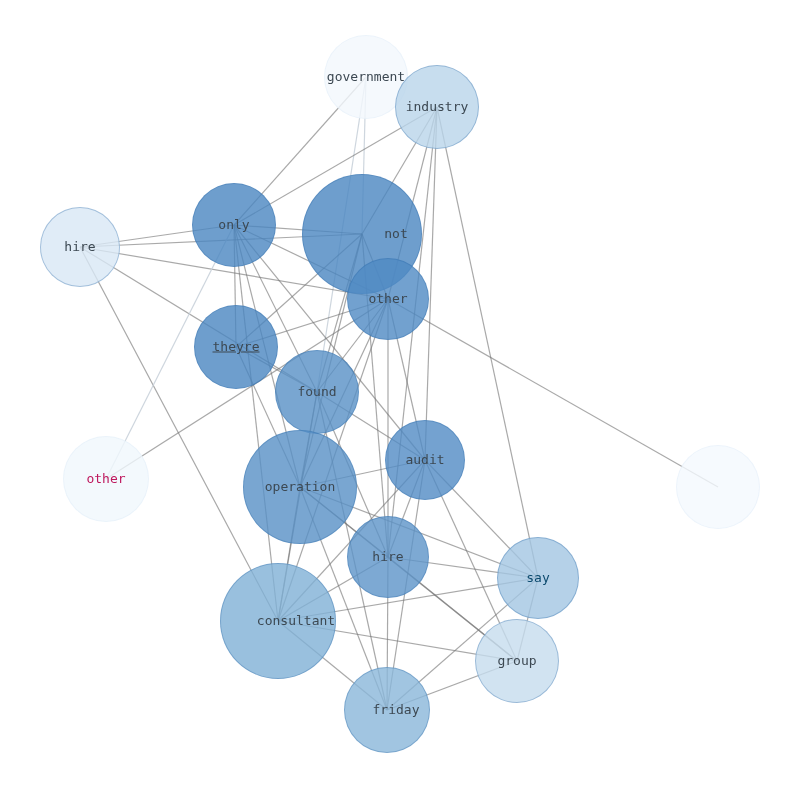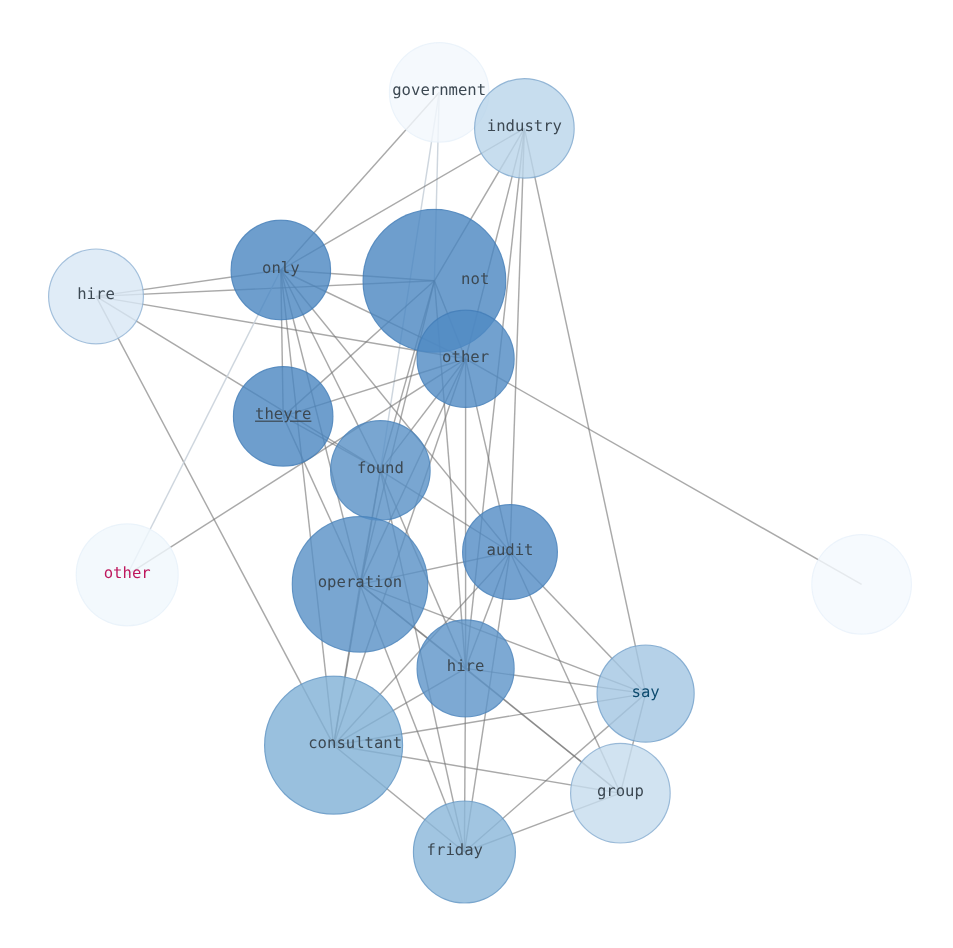--- a/index.html
+++ b/index.html
@@ -113,14 +113,14 @@
     <div class="node-label" style="left: 388px; top: 298px; color: rgb(60, 72, 82);">other</div>
     <div class="node-label" style="left: 236px; top: 346px; color: rgb(60, 72, 82); text-decoration: underline;">theyre</div>
     <div class="node-label" style="left: 317px; top: 391px; color: rgb(60, 72, 82);">found</div>
     <div class="node-label" style="left: 425px; top: 459px; color: rgb(60, 72, 82);">audit</div>
     <div class="node-label" style="left: 106px; top: 478px; color: #be185d;">other</div>
     <div class="node-label" style="left: 300px; top: 486px; color: rgb(60, 72, 82);">operation</div>
     <div class="node-label" style="left: 388px; top: 556px; color: rgb(60, 72, 82);">hire</div>
     <div class="node-label" style="left: 538px; top: 577px; color: #0c4a6e;">say</div>
     <div class="node-label" style="left: 278px; top: 620px; color: rgb(60, 72, 82); padding-left: 36px;">consultant</div>
     <div class="node-label" style="left: 517px; top: 660px; color: rgb(60, 72, 82);">group</div>
-    <div class="node-label" style="left: 379px; top: 709px; color: rgb(60, 72, 82);">friday</div>
+    <div class="node-label" style="left: 396px; top: 709px; color: rgb(60, 72, 82);">friday</div>
   </div>
 
 </body></html>

